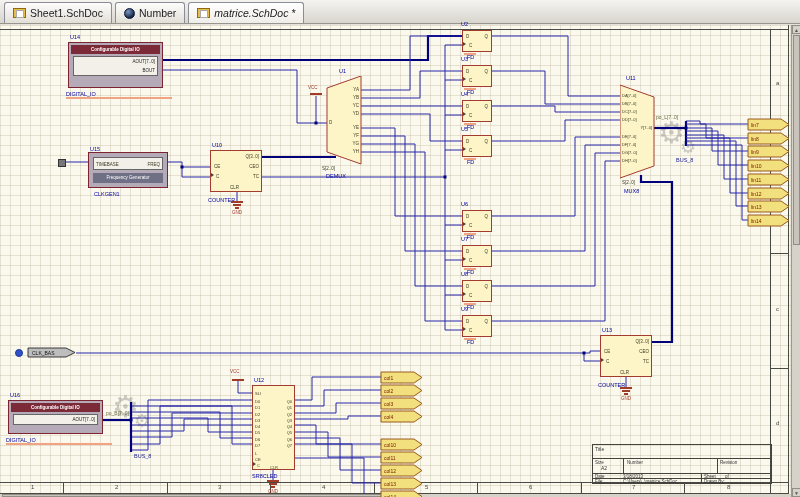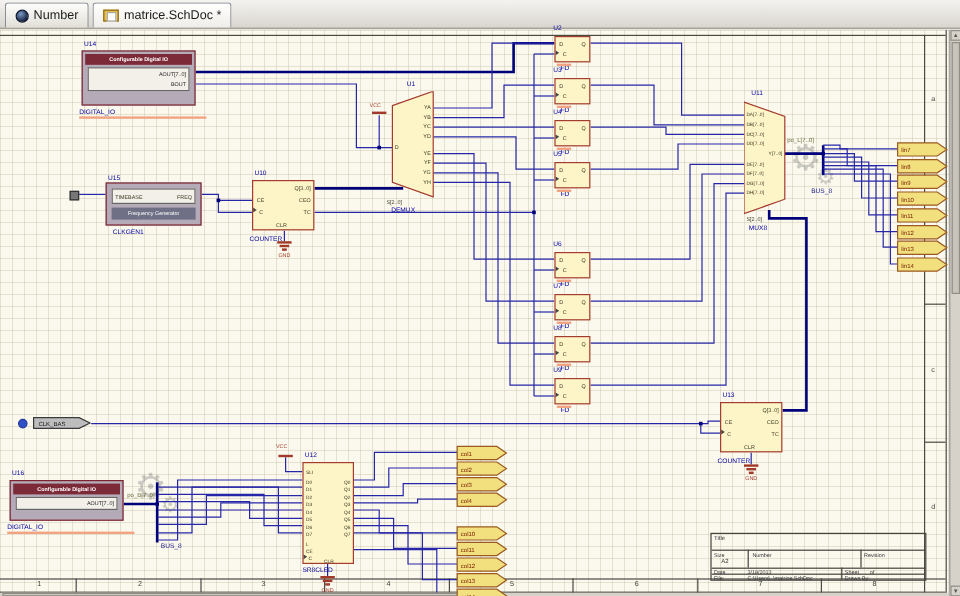--- a/index.html
+++ b/index.html
@@ -1,20 +1,20 @@
 <!DOCTYPE html>
 <html><head>
 <meta charset="utf-8">
 <style>
   html,body{margin:0;padding:0;background:#e6e3dc;font-family:"Liberation Sans",sans-serif;}
   #app{position:relative;width:800px;height:497px;background:#e6e3dc;overflow:hidden;}
   
   #tabbar{position:absolute;left:0;top:0;width:800px;height:24px;background:linear-gradient(#f4f3f0,#d8d5ce);border-bottom:1px solid #97958c;display:flex;align-items:flex-end;padding-left:4px;box-sizing:border-box;}
   .tab{height:20px;margin-right:3px;border:1px solid #8a8d96;border-bottom:none;border-radius:3px 3px 0 0;background:linear-gradient(#fdfdfc,#e2dfd7);display:flex;align-items:center;gap:4px;padding:0 8px;font-size:10.5px;color:#1c1c1c;white-space:nowrap;}
-  .tab.active{background:linear-gradient(#ffffff,#efede8);}
+  .tab.active{background:linear-gradient(#ffffff,#efede8);font-style:italic;}
   .icon-doc{width:13px;height:10px;background:#e8bd4a;border:1px solid #8a6a14;position:relative;box-sizing:border-box;}
   .icon-doc::after{content:'';position:absolute;left:2px;top:1px;width:6px;height:6px;background:#fff;border:1px solid #aaa;}
   .icon-sphere{width:11px;height:11px;border-radius:50%;background:radial-gradient(circle at 35% 30%, #7a9ac8, #141f3d 75%);border:1px solid #0d1830;box-sizing:border-box;}
   
   #canvas{position:absolute;left:0;top:25px;width:791px;height:472px;background-color:#fbf9ee;
     background-image:linear-gradient(to right, rgba(186,176,146,.33) 1px, transparent 1px),
                      linear-gradient(to bottom, rgba(186,176,146,.33) 1px, transparent 1px);
     background-size:10px 10px;}
   .hline,.vline{position:absolute;background:#4a4a44;}
   .hline{height:1px;} .vline{width:1px;}
@@ -49,20 +49,24 @@
   .sb{position:absolute;background:#d6d2ca;}
   .sb-thumb{position:absolute;background:#c8c4bb;border:1px solid #908e86;box-sizing:border-box;}
   .sb-btn{position:absolute;background:#d6d2ca;border:1px solid #908e86;font-size:5px;color:#555;text-align:center;line-height:8px;box-sizing:border-box;}
 </style>
 </head>
 <body>
 
 <div id="app">
 
   <div id="tabbar">
+    <div class="tab">
+      <span class="icon-doc" style="position:relative"></span>
+      <span>Sheet1.SchDoc</span>
+    </div>
     <div class="tab">
       <span class="icon-sphere" style="position:relative"></span>
       <span>Number</span>
     </div>
     <div class="tab active">
       <span class="icon-doc" style="position:relative"></span>
       <span>matrice.SchDoc *</span>
     </div>
   </div>
 

